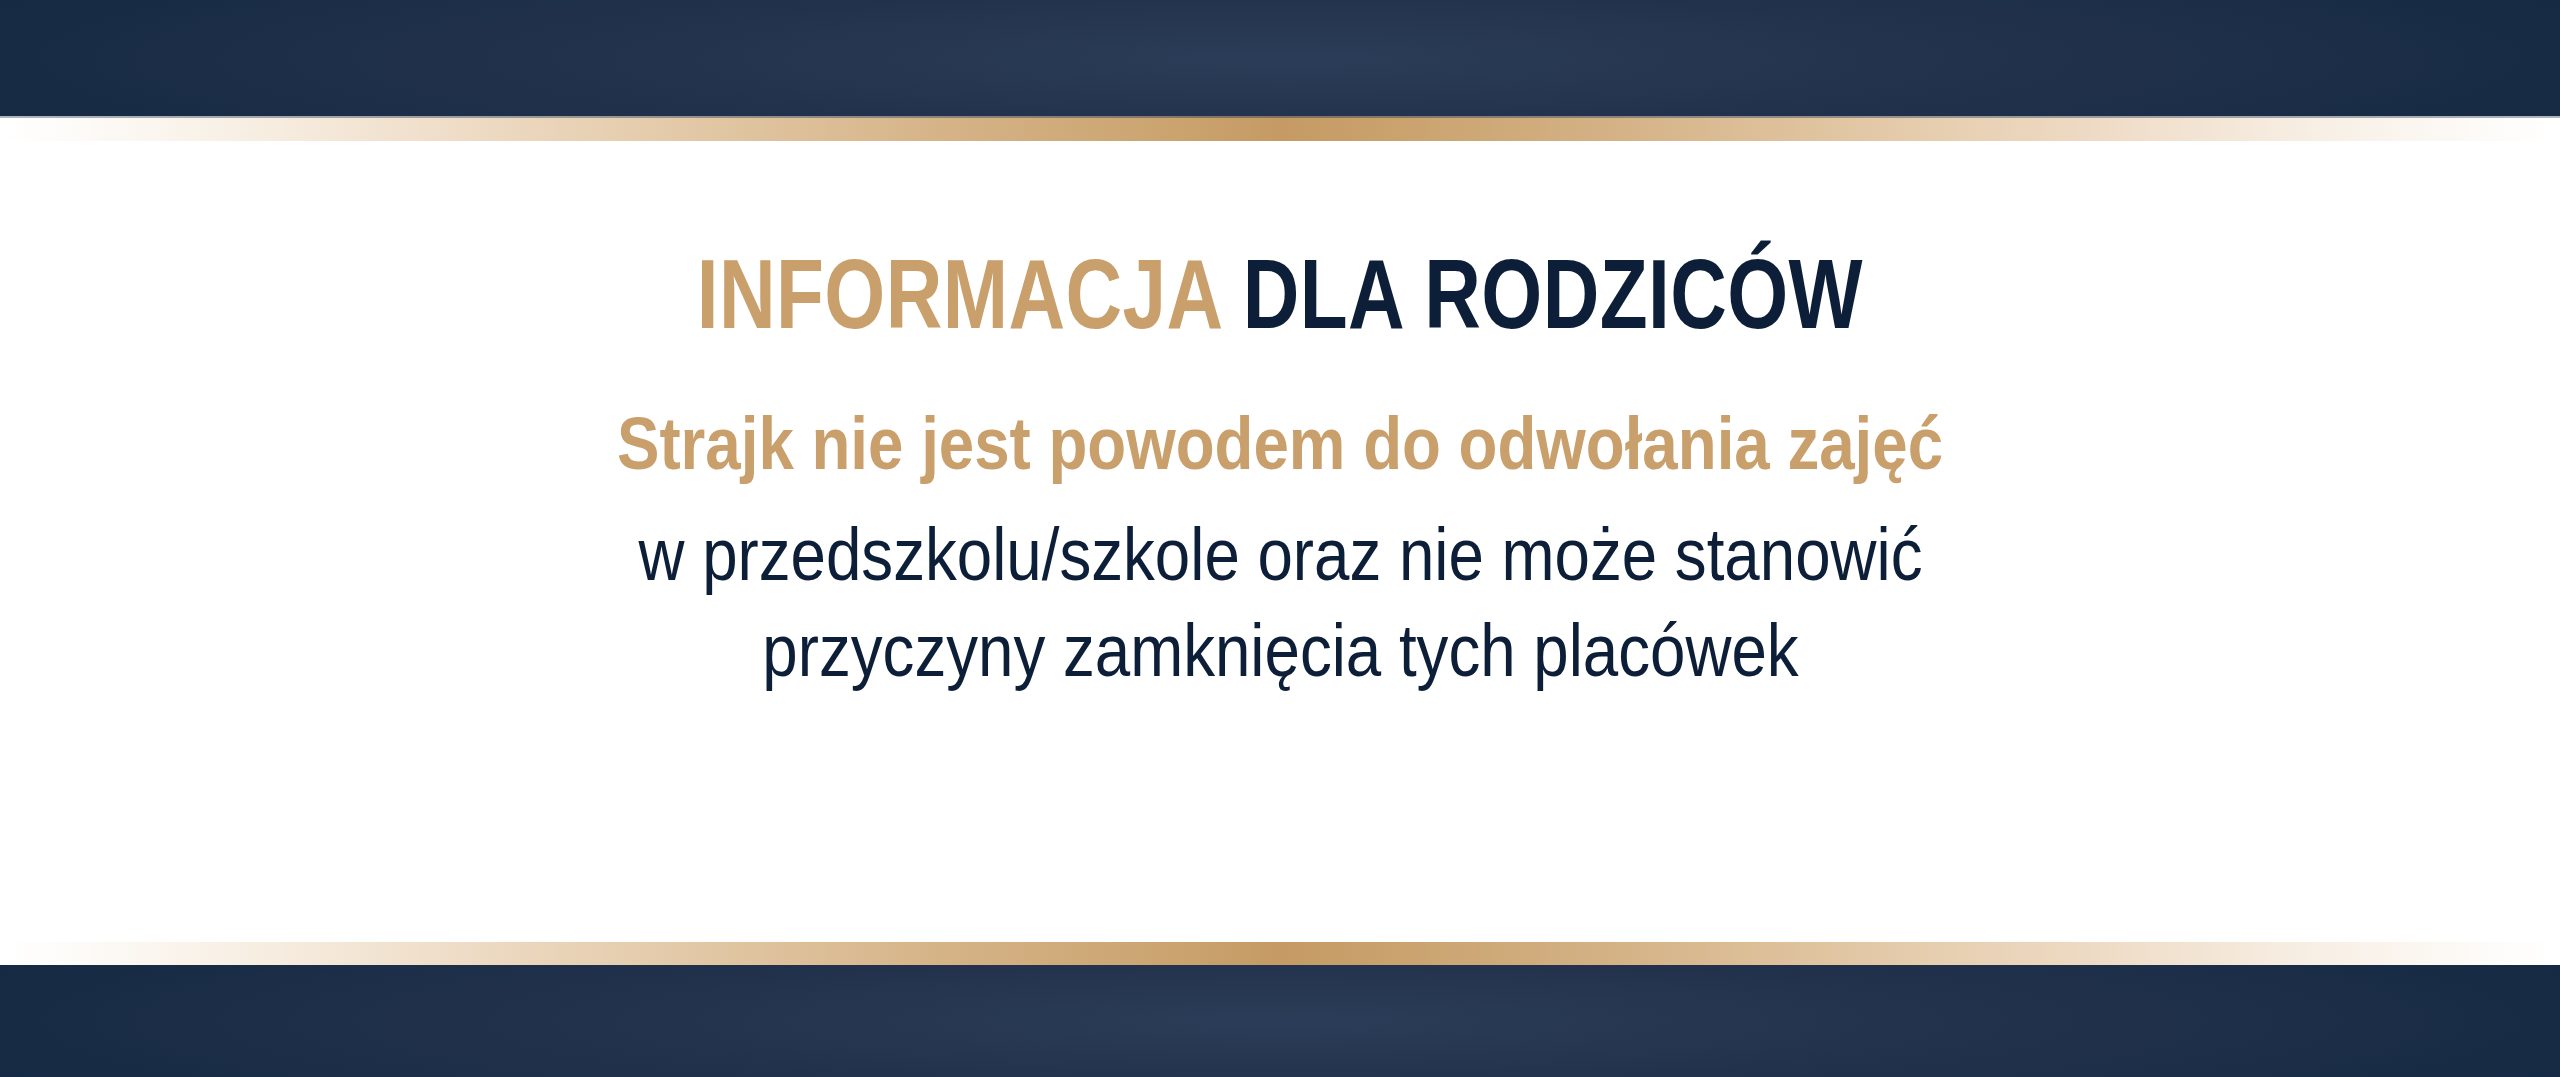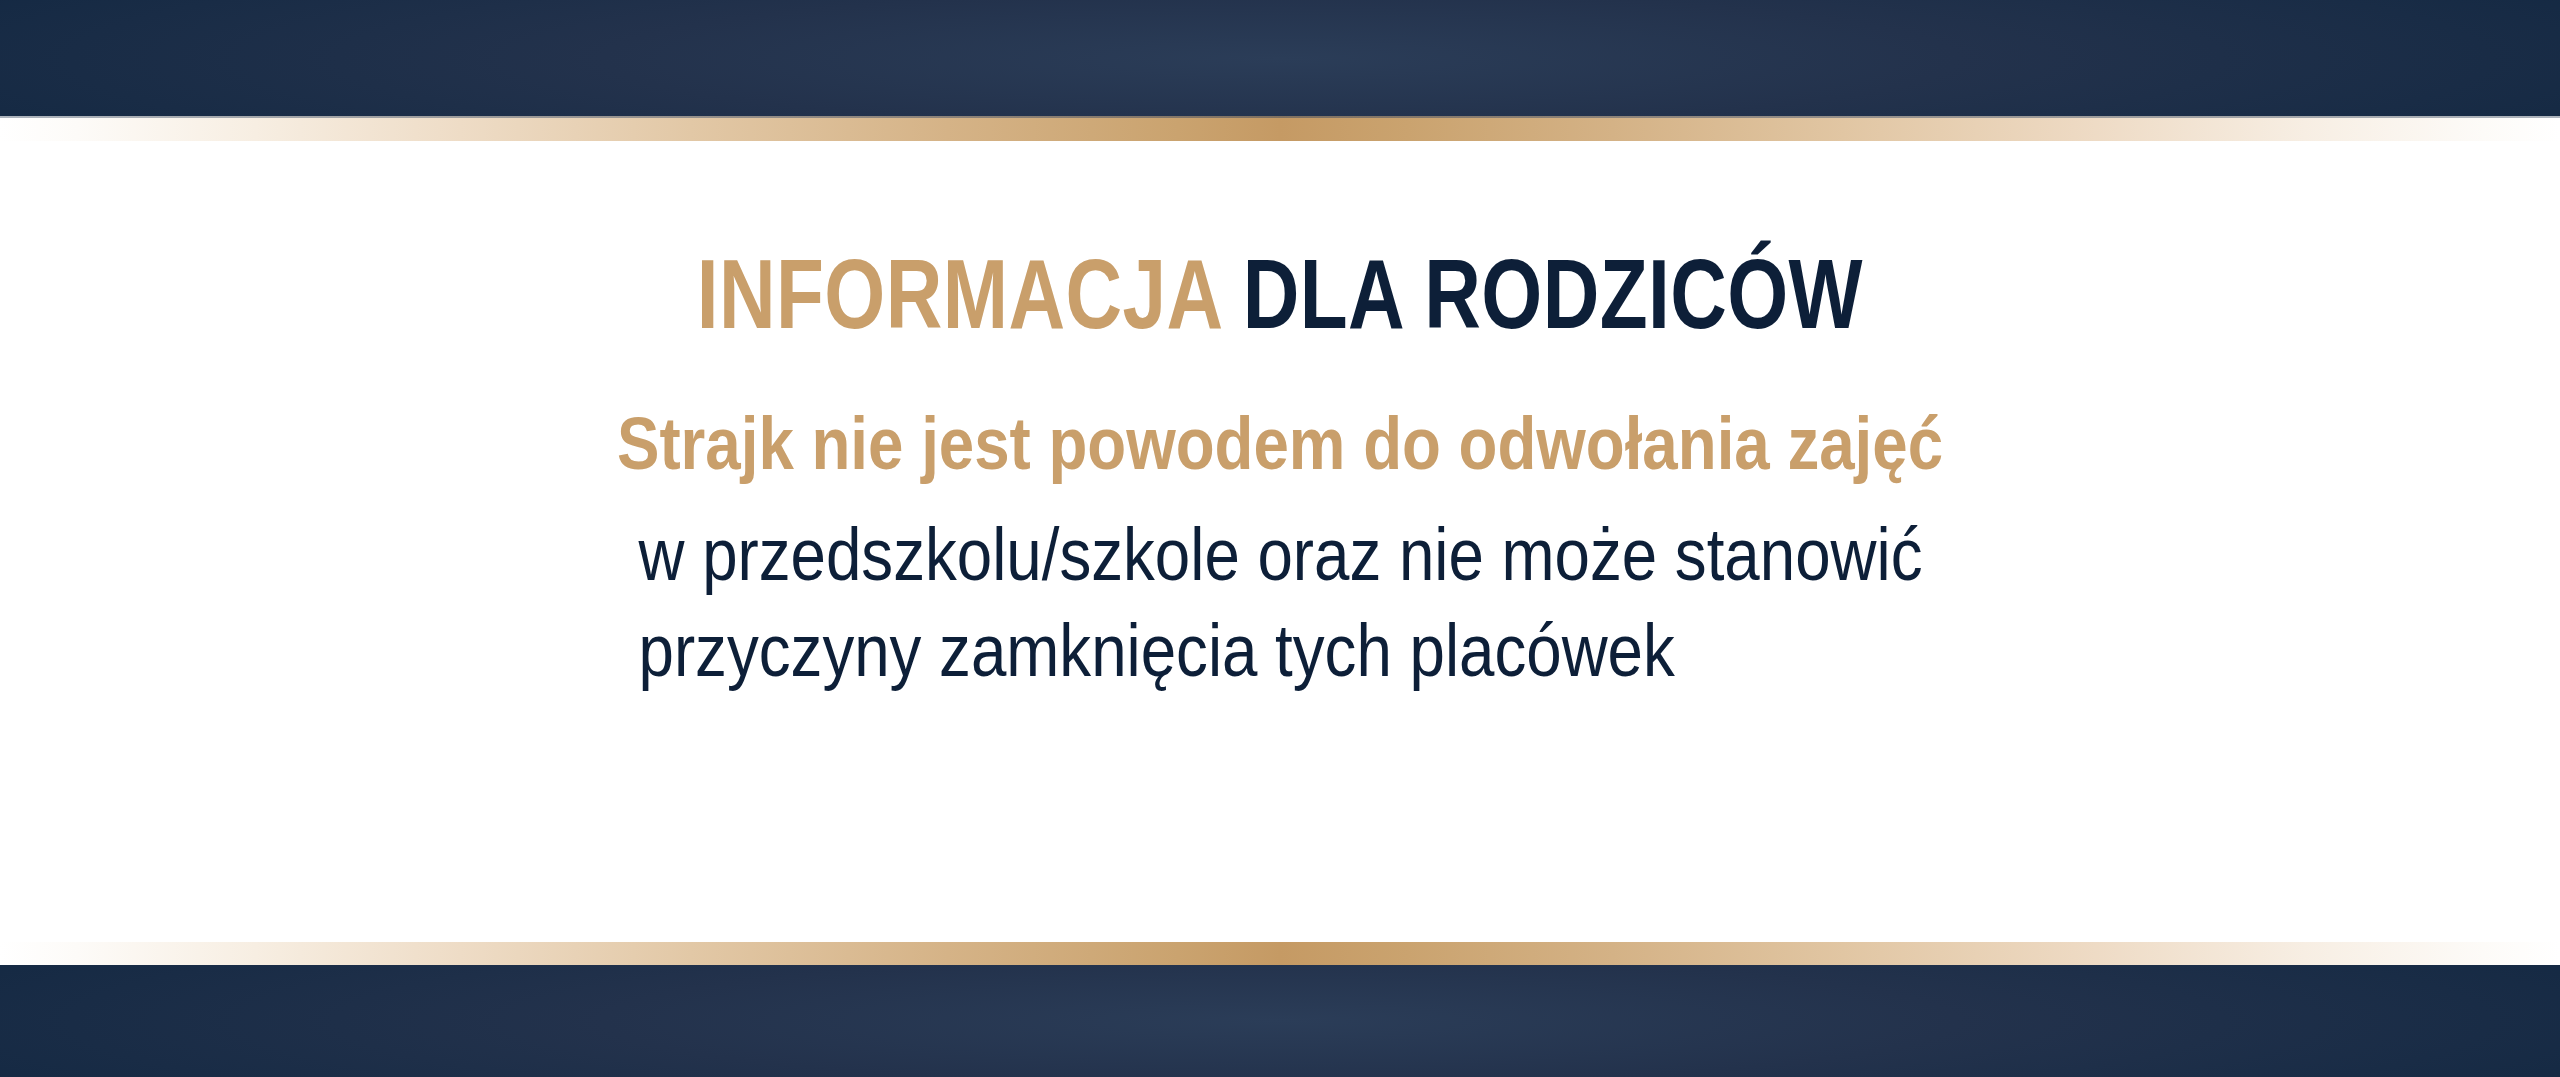--- a/index.html
+++ b/index.html
@@ -126,20 +126,21 @@
     white-space: nowrap;
     text-align: center;
     transform: scaleX(0.86);
     transform-origin: center center;
   }
 
   .body-lines {
     margin: 0;
     padding: 0;
     margin-top: 26px;
+    text-align: center;
   }
   .body-line {
     display: block;
     font-size: 74px;
     line-height: 1.30;
     font-weight: 400;
     color: #0d1f38;
     white-space: nowrap;
     transform: scaleX(0.86);
     transform-origin: center center;

